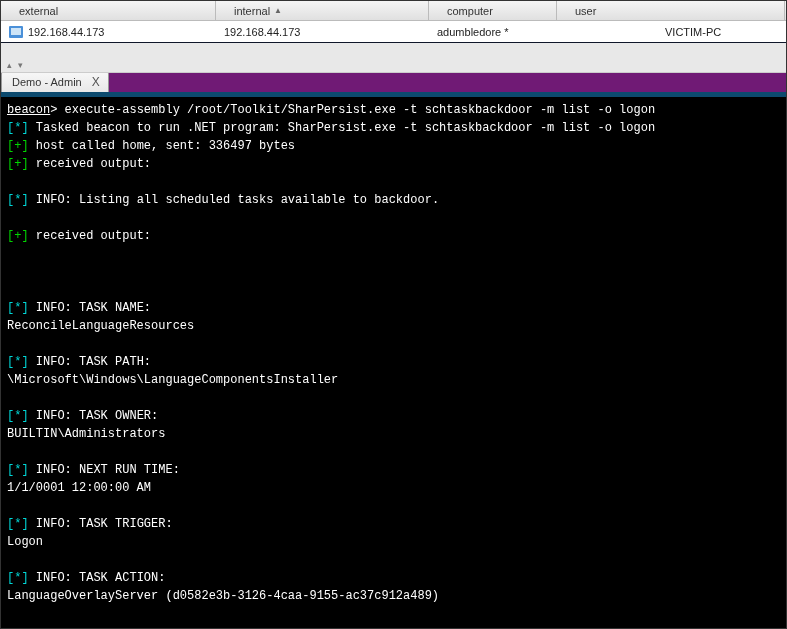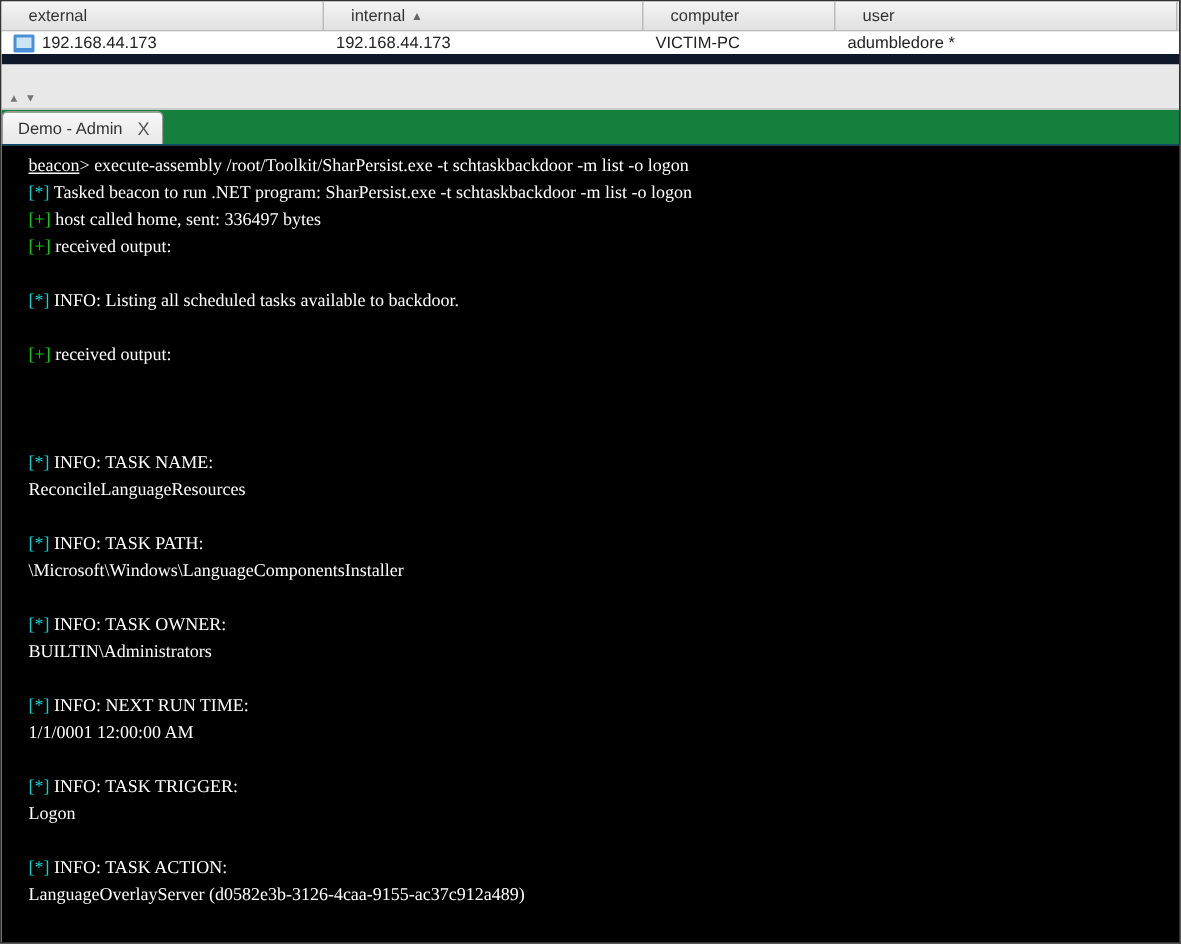--- a/index.html
+++ b/index.html
@@ -27,21 +27,21 @@
       color: #333;
       font-size: 11px;
       display: flex;
       align-items: center;
       gap: 4px;
     }
     .data-row {
       display: flex;
       background: #fff;
       height: 22px;
-      border-bottom: 7px solid #0f172a;
+      border-bottom: 1px solid #0f172a;
     }
     .data-cell {
       padding: 3px 8px;
       color: #222;
       font-size: 11px;
       display: flex;
       align-items: center;
       gap: 5px;
     }
     .col-ext { width: 215px; }
@@ -77,26 +77,26 @@
     }
     .spacer-handle {
       position: absolute;
       bottom: 2px;
       left: 6px;
       font-size: 9px;
       color: #777;
       letter-spacing: 2px;
     }
     .tab-bar {
-      background: #15803d;
+      background: #701a75;
       height: 24px;
       display: flex;
       align-items: flex-end;
       padding-left: 0;
-      border-bottom: 1px solid #0c4a6e;
+      border-bottom: 5px solid #0c4a6e;
     }
     .tab {
       background: linear-gradient(#f8f8f8, #e8e8e8);
       border: 1px solid #999;
       border-bottom: none;
       border-radius: 4px 4px 0 0;
       padding: 3px 8px 3px 10px;
       font-size: 11px;
       color: #333;
       display: flex;
@@ -106,24 +106,24 @@
     }
     .tab-close {
       font-size: 12px;
       color: #555;
       cursor: pointer;
       font-family: Arial, sans-serif;
     }
     .terminal {
       background: #000;
       color: #e0e0e0;
-      font-family: Liberation Serif, serif;
+      font-family: Liberation Mono, monospace;
       font-size: 12px;
       line-height: 1.5;
-      padding: 4px 18px;
+      padding: 4px 6px;
       height: 531px;
       overflow: hidden;
       white-space: pre;
     }
     .t-beacon { text-decoration: underline; color: #fff; }
     .t-white { color: #fff; }
     .t-cyan { color: #00d7d7; }
     .t-green { color: #00d700; }
   </style>
 </head>
@@ -146,25 +146,25 @@
     </div>
   </div>
   <div class="data-row">
     <div class="data-cell col-ext">
       <span class="row-icon"></span>
       <span>192.168.44.173</span>
     </div>
     <div class="data-cell col-int">
       <span>192.168.44.173</span>
     </div>
+    <div class="data-cell col-user">
+      <span>adumbledore *</span>
+    </div>
     <div class="data-cell col-comp">
       <span>VICTIM-PC</span>
-    </div>
-    <div class="data-cell col-user">
-      <span>adumbledore *</span>
     </div>
   </div>
 </div>
 
 <div class="spacer">
   <span class="spacer-handle">▴ ▾</span>
 </div>
 
 <div class="tab-bar">
   <div class="tab">

